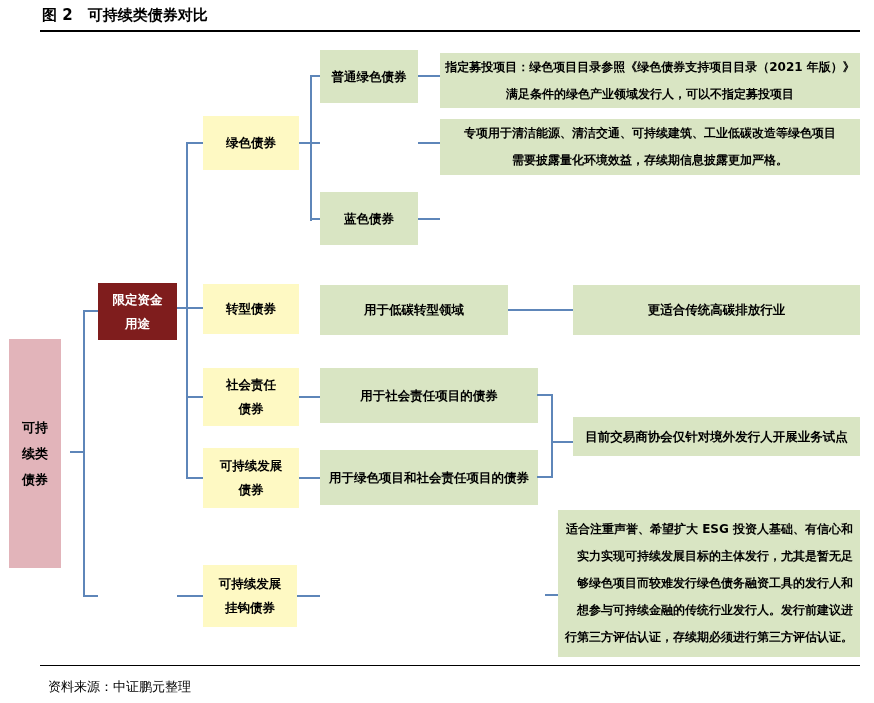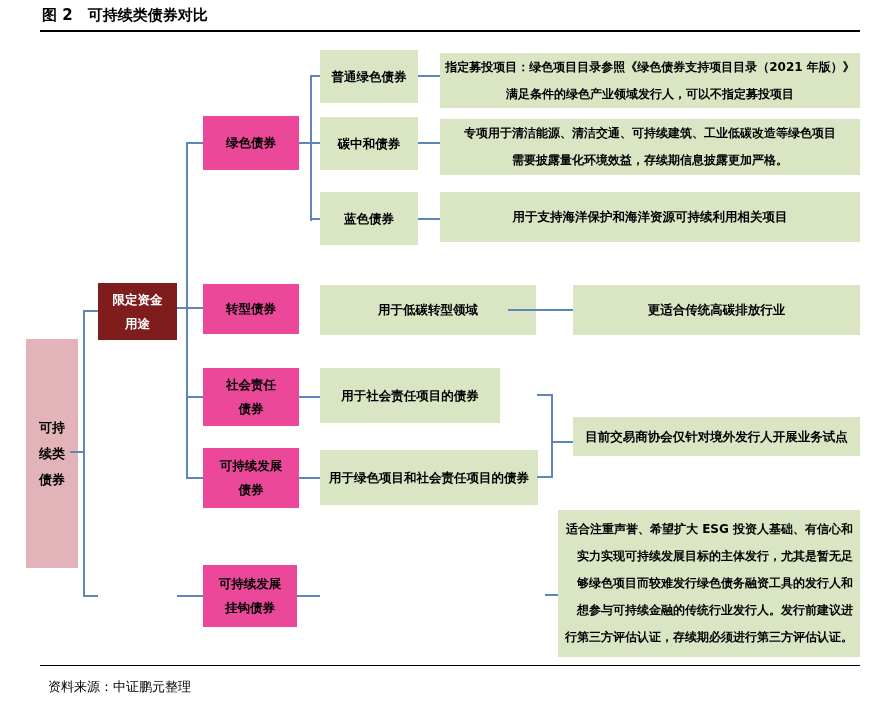--- a/index.html
+++ b/index.html
@@ -5,61 +5,59 @@
   html,body{margin:0;padding:0;background:#ffffff;font-family:"DejaVu Sans",sans-serif;}
   .canvas{position:relative;width:874px;height:703px;background:#ffffff;overflow:hidden;}
   .title{position:absolute;left:42px;top:6px;font-size:15px;font-weight:bold;color:#000;}
   .hr{position:absolute;background:#000;}
   .source{position:absolute;left:48px;top:678px;font-size:13px;color:#000;}
   .node{position:absolute;display:flex;align-items:center;justify-content:center;
         text-align:center;white-space:pre-line;font-weight:bold;font-size:12.5px;
         color:#000;line-height:26px;box-sizing:border-box;padding:0 2px;}
   .pink{background:#e2b4ba;font-size:13px;}
   .olive{background:#7f1d1d;color:#ffffff;line-height:24px;}
-  .blue{background:#ec4899;line-height:24px;}
+  .blue{background:#fef9c3;line-height:24px;}
   .lgreen{background:#d9e5c3;}
   .wide{font-size:12px;line-height:27px;}
   .line{position:absolute;background:#5e86b9;}
 </style>
 </head>
 <body>
 
 <div class="canvas">
 
   <div class="title">图 2　可持续类债券对比</div>
   <div class="hr" style="left:40px;top:30px;width:820px;height:2px;"></div>
 
-  <div class="node pink" style="left:26px;top:339px;width:52px;height:229px;">可持
+  <div class="node pink" style="left:9px;top:339px;width:52px;height:229px;">可持
 续类
 债券</div>
 
   <div class="node olive" style="left:98px;top:283px;width:79px;height:57px;">限定资金
 用途</div>
 
   <div class="node blue" style="left:203px;top:116px;width:96px;height:54px;">绿色债券</div>
   <div class="node blue" style="left:203px;top:284px;width:96px;height:50px;">转型债券</div>
   <div class="node blue" style="left:203px;top:368px;width:96px;height:58px;">社会责任
 债券</div>
   <div class="node blue" style="left:203px;top:448px;width:96px;height:60px;">可持续发展
 债券</div>
   <div class="node blue" style="left:203px;top:565px;width:94px;height:62px;">可持续发展
 挂钩债券</div>
 
   <div class="node lgreen" style="left:320px;top:50px;width:98px;height:53px;">普通绿色债券</div>
-  <div class="node lgreen" style="left:320px;top:117px;width:98px;height:53px;">碳中和债券</div>
   <div class="node lgreen" style="left:320px;top:192px;width:98px;height:53px;">蓝色债券</div>
 
   <div class="node lgreen wide" style="left:440px;top:53px;width:420px;height:55px;">指定募投项目：绿色项目目录参照《绿色债券支持项目目录（2021 年版）》
 满足条件的绿色产业领域发行人，可以不指定募投项目</div>
   <div class="node lgreen wide" style="left:440px;top:119px;width:420px;height:56px;">专项用于清洁能源、清洁交通、可持续建筑、工业低碳改造等绿色项目
 需要披露量化环境效益，存续期信息披露更加严格。</div>
-  <div class="node lgreen" style="left:440px;top:192px;width:420px;height:50px;">用于支持海洋保护和海洋资源可持续利用相关项目</div>
-  <div class="node lgreen" style="left:320px;top:285px;width:216px;height:50px;">用于低碳转型领域</div>
+  <div class="node lgreen" style="left:320px;top:285px;width:188px;height:50px;">用于低碳转型领域</div>
   <div class="node lgreen" style="left:573px;top:285px;width:287px;height:50px;">更适合传统高碳排放行业</div>
-  <div class="node lgreen" style="left:320px;top:368px;width:180px;height:55px;">用于社会责任项目的债券</div>
+  <div class="node lgreen" style="left:320px;top:368px;width:218px;height:55px;">用于社会责任项目的债券</div>
   <div class="node lgreen" style="left:320px;top:450px;width:218px;height:55px;">用于绿色项目和社会责任项目的债券</div>
   <div class="node lgreen" style="left:573px;top:417px;width:287px;height:39px;">目前交易商协会仅针对境外发行人开展业务试点</div>
   <div class="node lgreen wide" style="left:558px;top:510px;width:302px;height:147px;text-align:right;">适合注重声誉、希望扩大 ESG 投资人基础、有信心和
 实力实现可持续发展目标的主体发行，尤其是暂无足
 够绿色项目而较难发行绿色债务融资工具的发行人和
 想参与可持续金融的传统行业发行人。发行前建议进
 行第三方评估认证，存续期必须进行第三方评估认证。</div>
 
   <div class="line" style="left:70px;top:451px;width:14px;height:2px;"></div>
   <div class="line" style="left:83px;top:310px;width:2px;height:287px;"></div>

